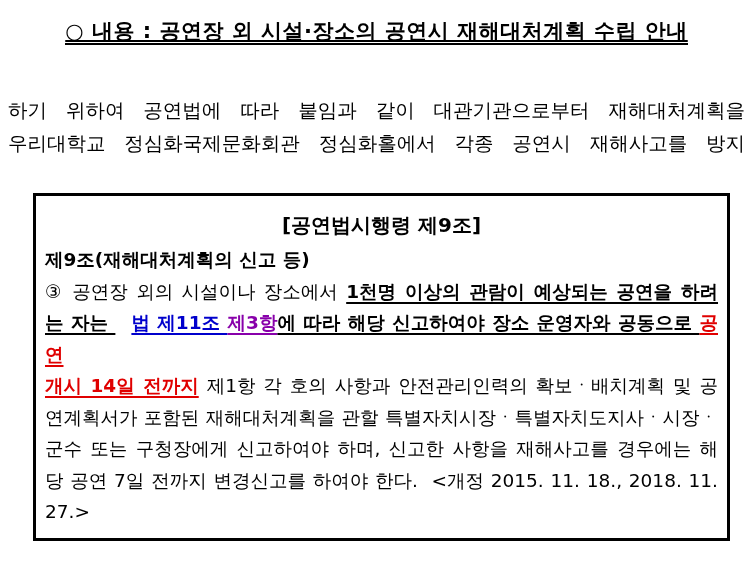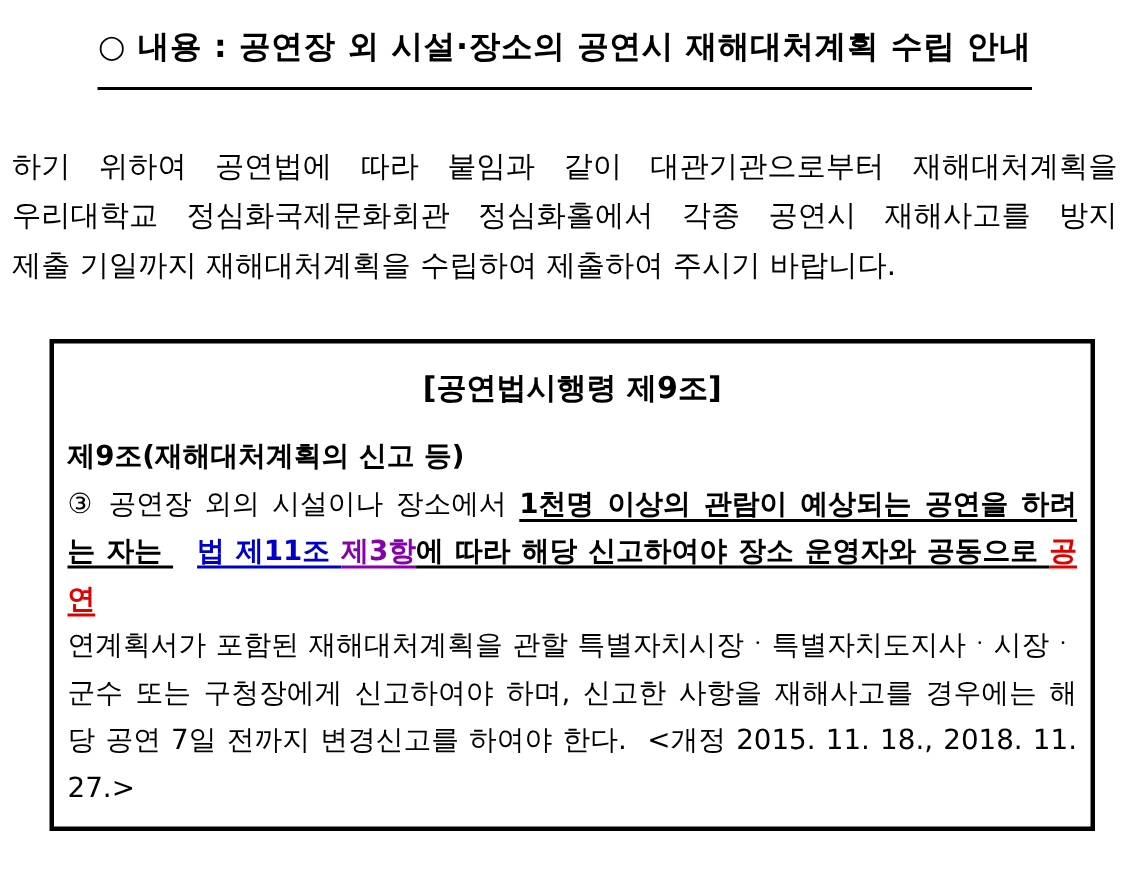--- a/index.html
+++ b/index.html
@@ -19,21 +19,22 @@
     margin: 17px 18px 0;
     text-align: center;
     font-size: 21px;
     font-weight: bold;
     letter-spacing: 0.5px;
     line-height: 28px;
     white-space: nowrap;
   }
   .doc-title .underlined {
     border-bottom: 2px solid var(--text_black, #000);
-    padding-bottom: 15px;
+    padding-bottom: 0;
+    text-decoration: underline;
   }
   
   .notice {
     margin: 49px 8px 0;
     font-size: 19.5px;
     line-height: 33px;
   }
   .jline {
     text-align: justify;
     text-align-last: justify;
@@ -48,21 +49,21 @@
     margin: 33px 0 0 33px;
     border: 3px solid var(--box_border, #000);
     padding: 14px 9px 10px;
     background: #ffffff;
   }
   .law-heading {
     text-align: center;
     font-size: 20px;
     font-weight: bold;
     line-height: 26px;
-    margin: 2px 0 18px;
+    margin: 2px 0 6px;
   }
   .law-body {
     font-size: 18.5px;
     line-height: 31.5px;
   }
   .lline {
     text-align: justify;
     text-align-last: justify;
   }
   .lline.leftline {
@@ -81,26 +82,26 @@
   .c-red    { color: var(--emphasis_red, #e00000); text-decoration-color: var(--emphasis_red, #e00000); }
 </style>
 </head>
 <body>
 
 <div class="doc-title"><span class="underlined">○ 내용 : 공연장 외 시설·장소의 공연시 재해대처계획 수립 안내</span></div>
 
 <div class="notice">
   <div class="jline">하기 위하여 공연법에 따라 붙임과 같이 대관기관으로부터 재해대처계획을</div>
   <div class="jline">우리대학교 정심화국제문화회관 정심화홀에서 각종 공연시 재해사고를 방지</div>
-  <div class="jline lastline">제출 기일까지 재해대처계획을 수립하여 제출하여 주시기 바랍니다.</div>
 </div>
 
 <div class="law-box">
   <div class="law-heading">[공연법시행령 제9조]</div>
   <div class="law-body">
     <div class="lline leftline"><span class="b">제9조(재해대처계획의 신고 등)</span></div>
     <div class="lline"><span>③ 공연장 외의 시설이나 장소에서 </span><span class="b u">1천명 이상의 관람이 예상되는 공연을 하려</span></div>
     <div class="lline"><span class="b u">는 자는 </span><span class="b u c-blue">법 제11조 </span><span class="b u c-purple">제3항</span><span class="b u">에 따라 해당 신고하여야 장소 운영자와 공동으로 </span><span class="b u c-red">공연</span></div>
+    <div class="lline"><span class="b u c-red">개시 14일 전까지</span><span> 제1항 각 호의 사항과 안전관리인력의 확보ㆍ배치계획 및 공</span></div>
     <div class="lline"><span>연계획서가 포함된 재해대처계획을 관할 특별자치시장ㆍ특별자치도지사ㆍ시장ㆍ</span></div>
     <div class="lline"><span>군수 또는 구청장에게 신고하여야 하며, 신고한 사항을 재해사고를 경우에는 해</span></div>
     <div class="lline"><span>당 공연 7일 전까지 변경신고를 하여야 한다.&nbsp; &lt;개정 2015. 11. 18., 2018. 11. 27.&gt;</span></div>
   </div>
 </div>
 
 </body></html>

